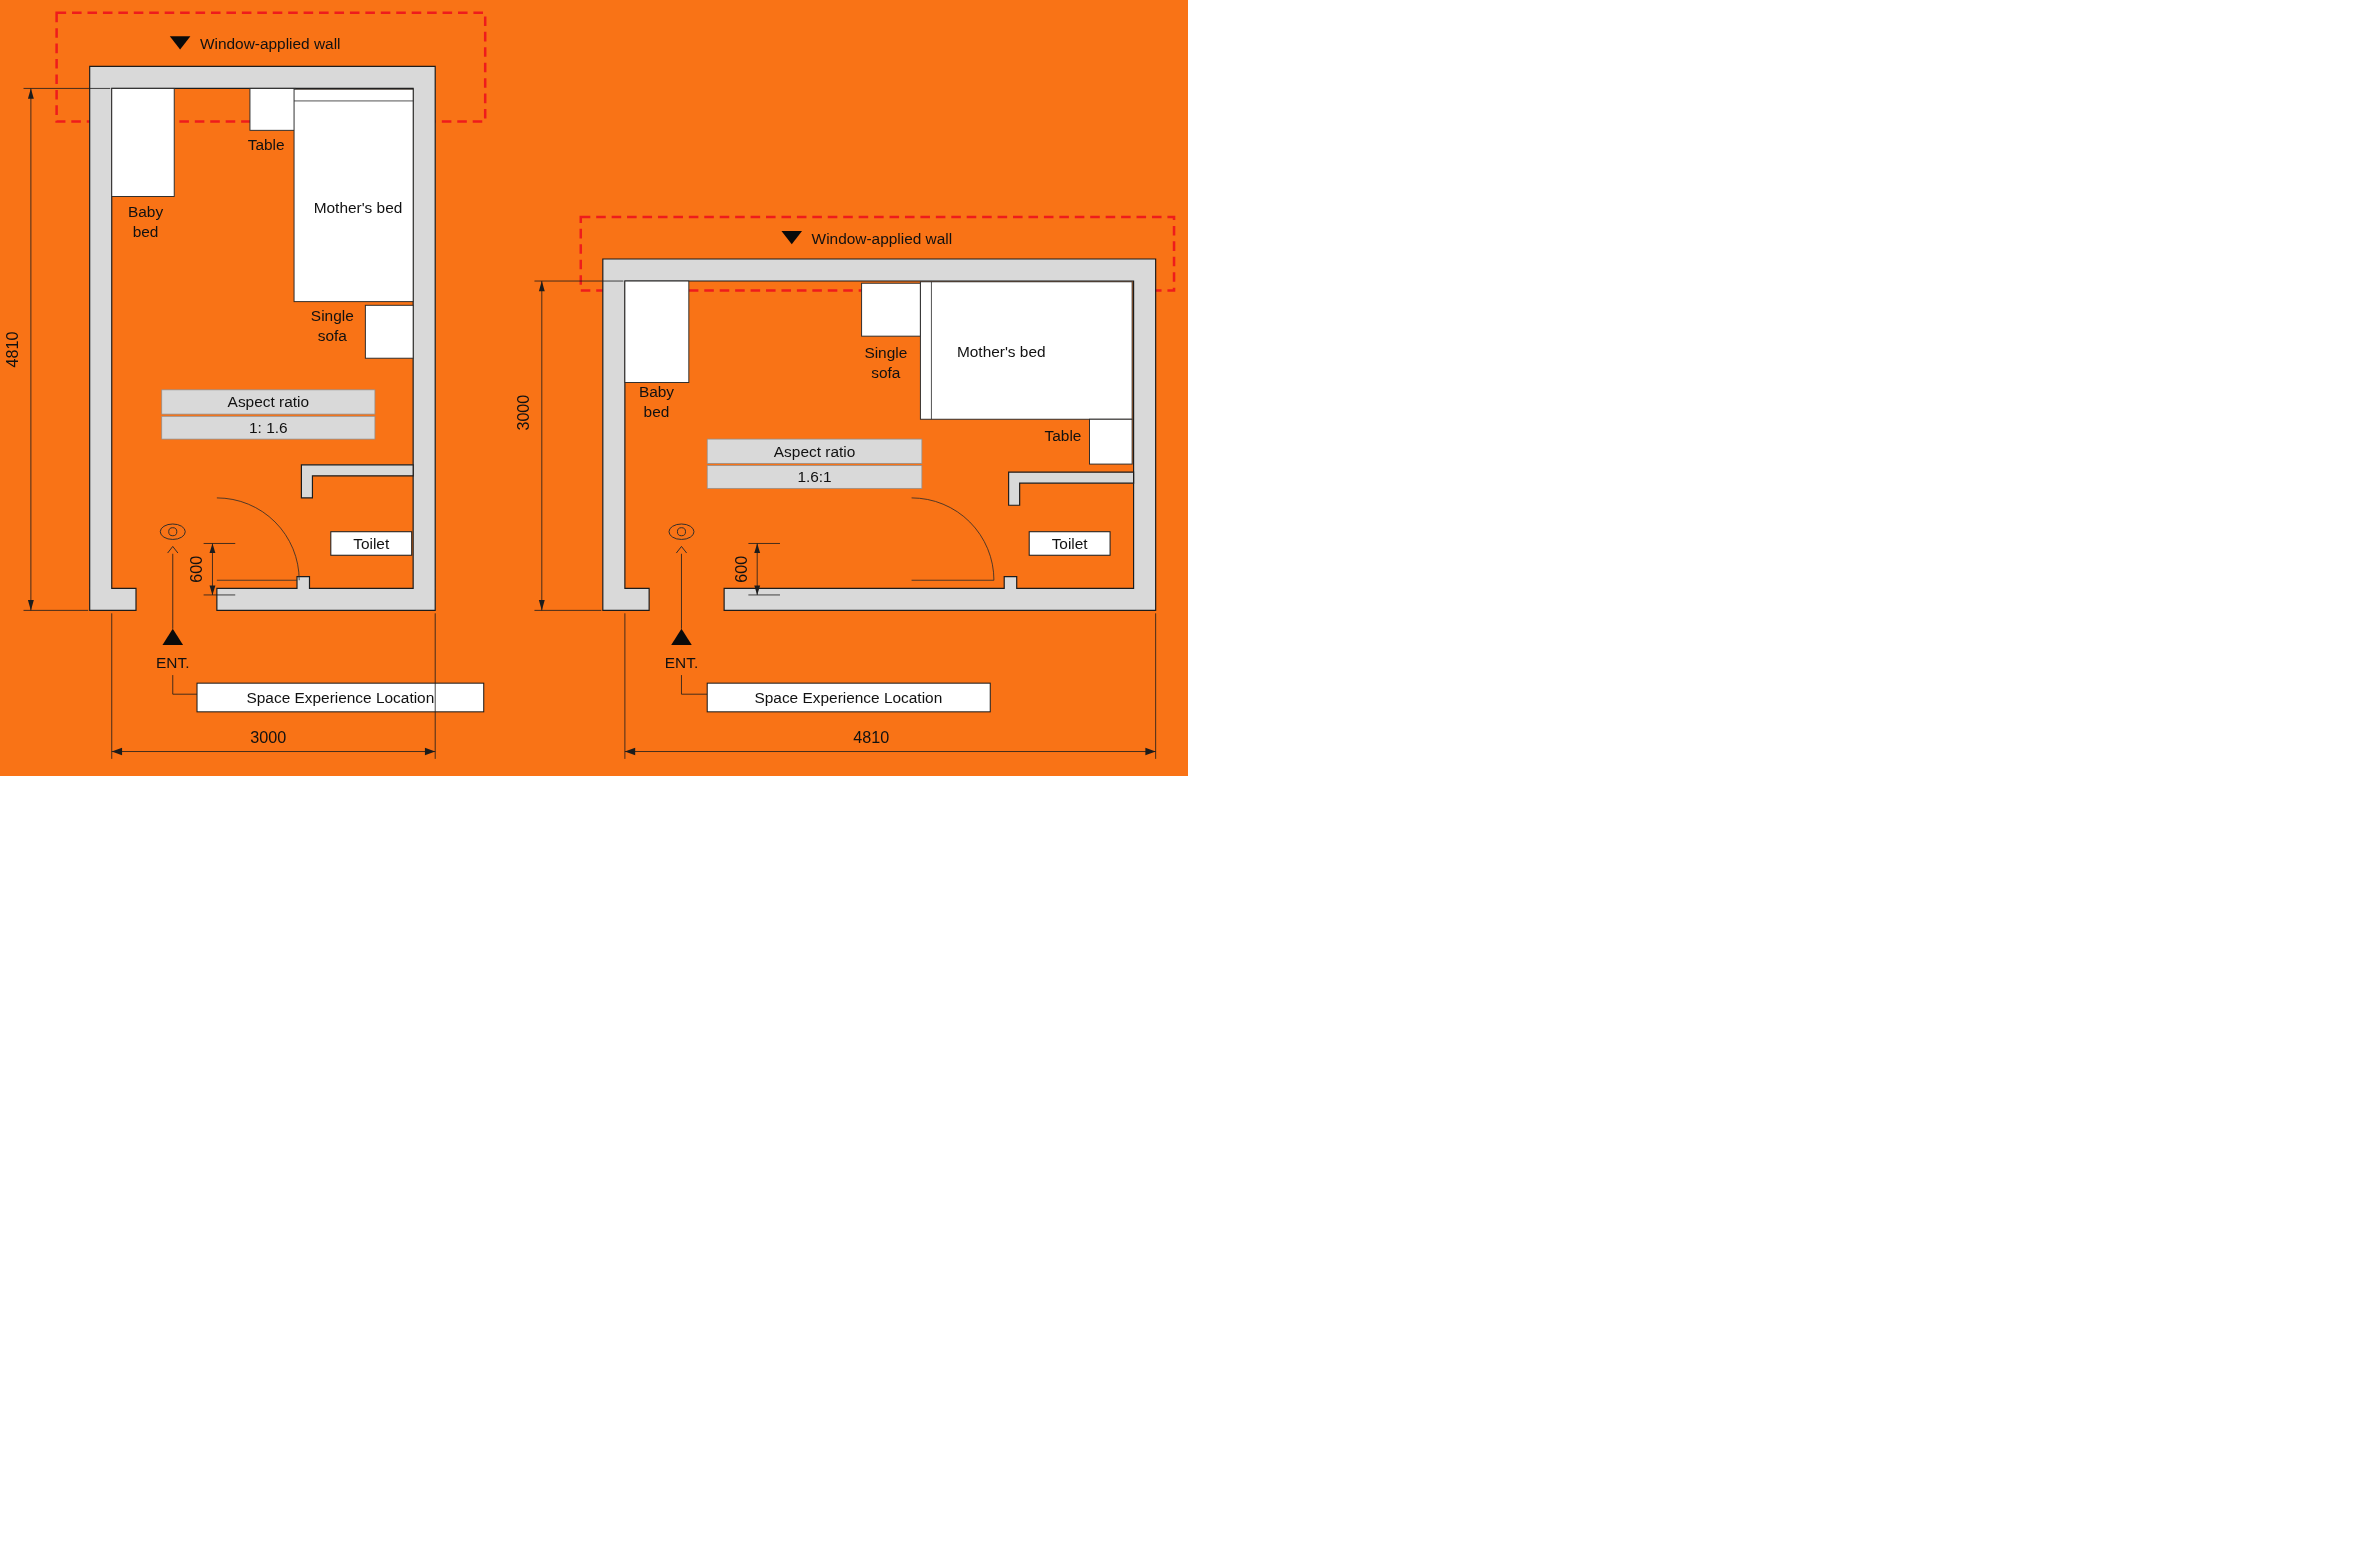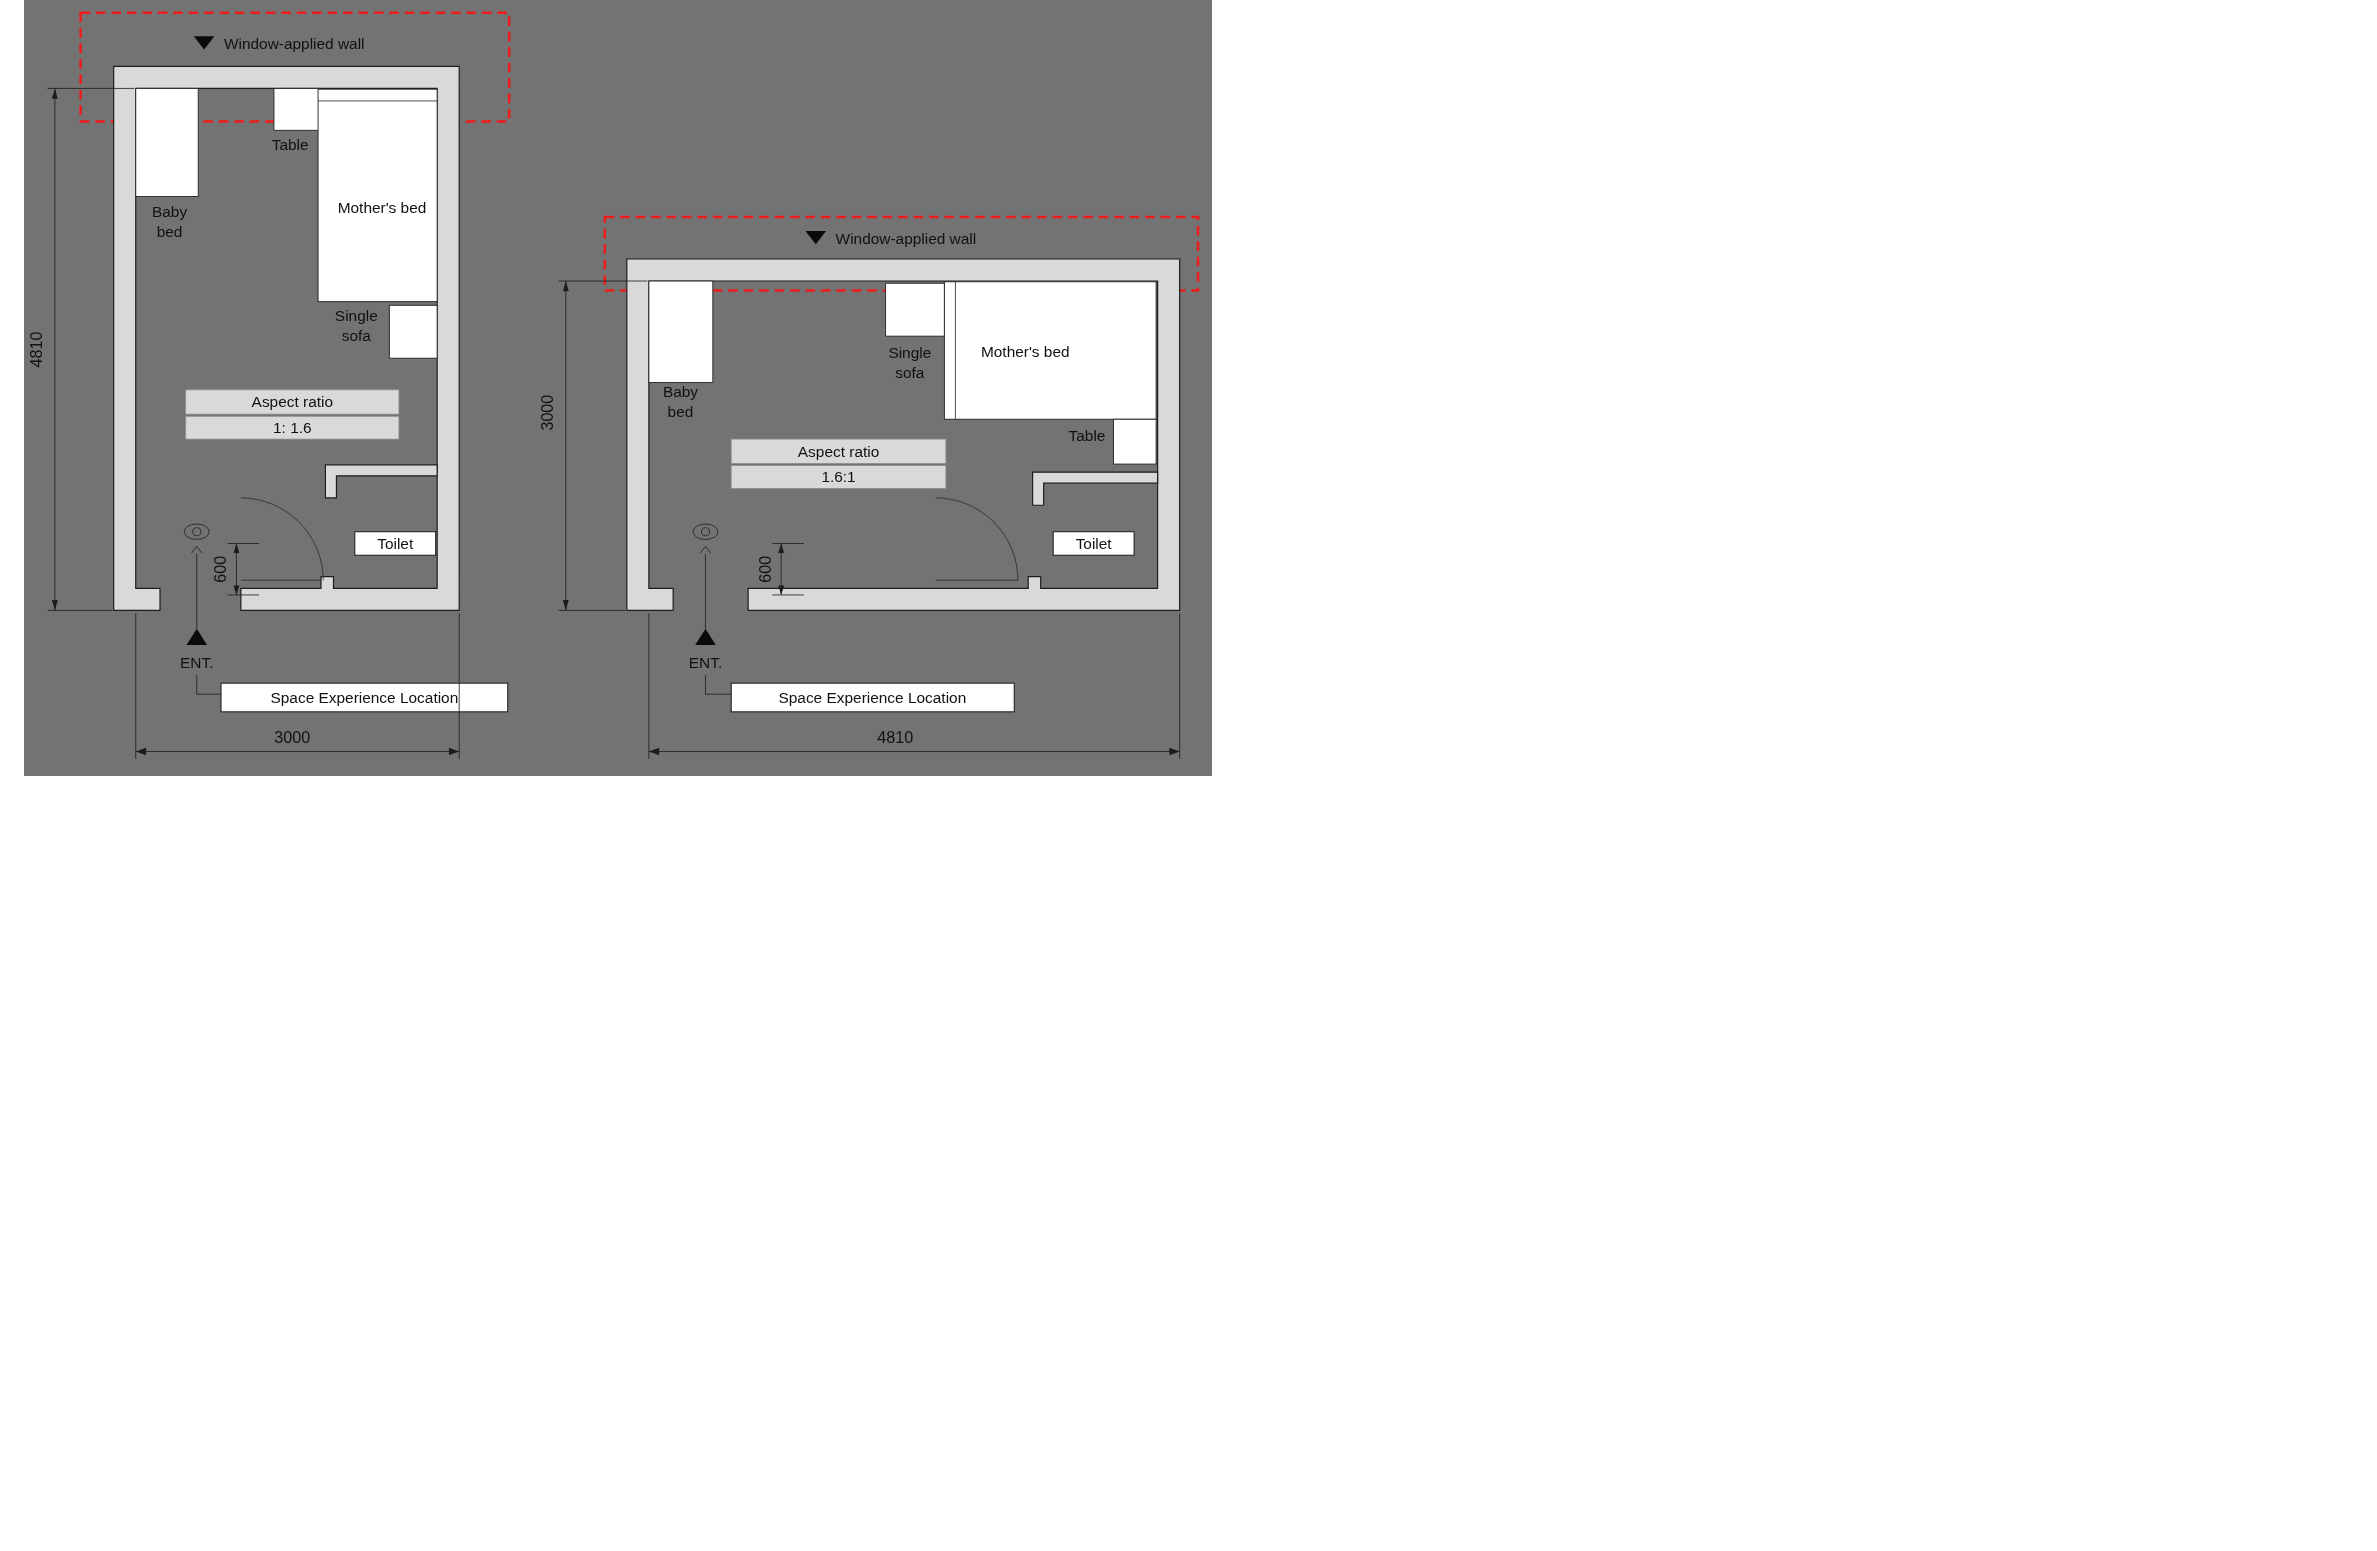--- a/index.html
+++ b/index.html
@@ -1,16 +1,16 @@
 <!DOCTYPE html>
 <html style="font-size:11.8px"><head>
 <meta charset="utf-8">
 <style>
   html,body{margin:0;padding:0;background:#ffffff;}
-  .stage{width:1188px;height:776px;position:relative;background:#737373;font-family:"Liberation Sans","DejaVu Sans",sans-serif;margin-left:24px;}
+  .stage{width:1188px;height:776px;position:relative;background:#f97316;font-family:"Liberation Sans","DejaVu Sans",sans-serif;}
   svg{display:block;}
   text{font-family:"Liberation Sans","DejaVu Sans",sans-serif;fill:#111111;}
   .lbl{font-size:21px;}
   .dim{font-size:22px;}
   .wall{stroke:#1c1c1c;stroke-width:1.6;}
   .furn{fill:#ffffff;stroke:#2a2a2a;stroke-width:1.3;}
   .thin{stroke:#2a2a2a;stroke-width:1.1;fill:none;}
   .dimline{stroke:#1c1c1c;stroke-width:1.1;fill:none;}
   .arrow{fill:#1c1c1c;stroke:none;}
   .redbox{fill:none;stroke-width:3.4;stroke-dasharray:13 8;}

